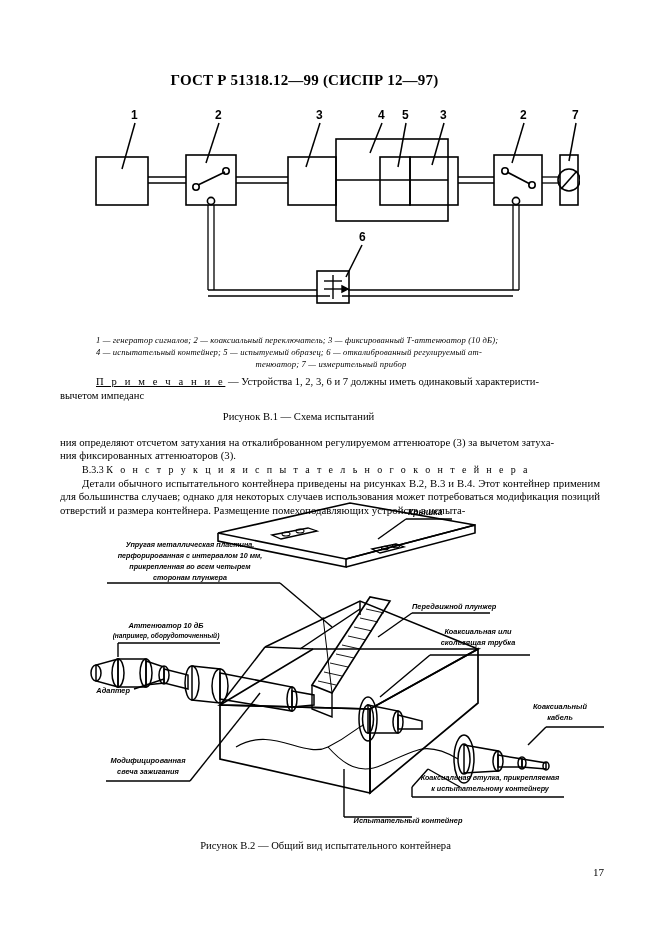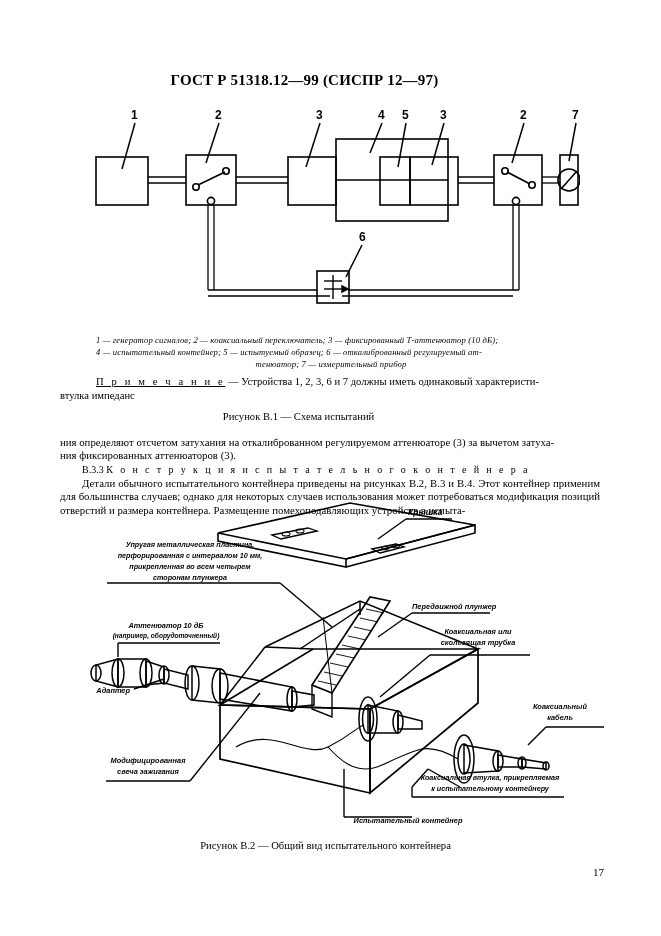--- a/index.html
+++ b/index.html
@@ -172,21 +172,21 @@
   </div>
 
   <div class="legend">
     <div>1 — генератор сигналов; 2 — коаксиальный переключатель; 3 — фиксированный Т-аттенюатор (10 дБ);</div>
     <div>4 — испытательный контейнер; 5 — испытуемый образец; 6 — откалиброванный регулируемый  ат-</div>
     <div class="l3">тенюатор; 7 — измерительный прибор</div>
   </div>
 
   <div class="note">
     <span class="ind"></span><span class="sp">П р и м е ч а н и е</span><span> — Устройства 1, 2, 3, 6 и 7 должны иметь одинаковый характеристи-</span><br>
-    <span>втулка импеданс</span>
+    <span>вычетом импеданс</span>
   </div>
 
   <div class="figcap1">Рисунок В.1 — Схема испытаний</div>
 
   <div class="body1">
     <span>ния определяют отсчетом затухания на откалиброванном регулируемом аттенюаторе (3) за вычетом затуха-</span><br>
     <span>ния фиксированных аттенюаторов (3).</span>
   </div>
 
   <div class="body2">

